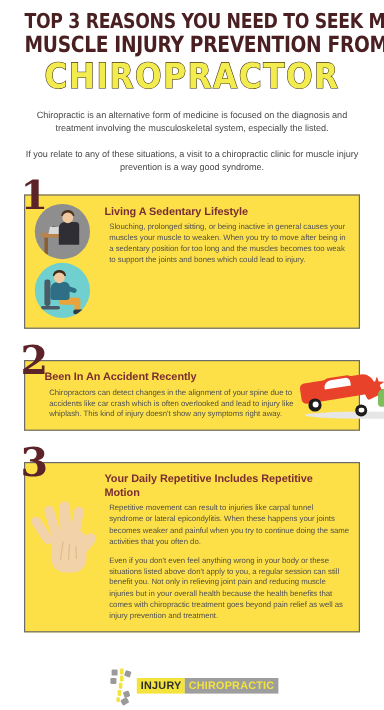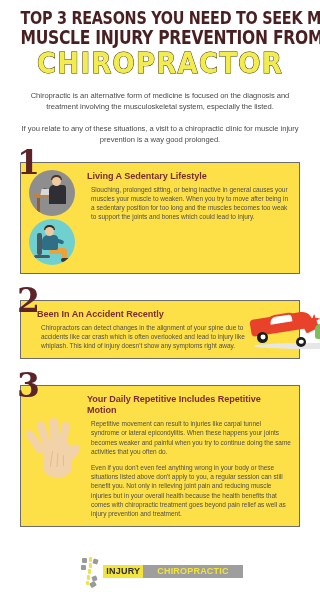--- a/index.html
+++ b/index.html
@@ -229,37 +229,37 @@
   .sg3 { left:16px; top:3px;  width:5px; height:5px; transform: rotate(18deg); }
   .sg4 { left:15px; top:20px; width:5px; height:5px; transform: rotate(-20deg); }
   .sg5 { left:13px; top:26px; width:6px; height:5px; transform: rotate(-30deg); }
   .logo-words { display:flex; align-items:stretch; height:13px; }
   .lw-fam {
     background:#f2e33d; color:#2d2d2d; font-weight:700;
     font-size:9px; line-height:13px; padding:0 3px; letter-spacing:0.2px;
   }
   .lw-chi {
     background:#9e9e9e; color:#f2e33d; font-weight:700;
-    font-size:9px; line-height:13px; padding:0 14px; letter-spacing:0.2px;
+    font-size:9px; line-height:13px; padding:0 3px; letter-spacing:0.2px;
   }
 </style>
 </head>
 <body>
 
 <div class="page">
 
   <div class="header">
     <div class="title-l1">TOP 3 REASONS YOU NEED TO SEEK MUSCLE</div>
     <div class="title-l2">MUSCLE INJURY PREVENTION FROM A</div>
     <div class="title-l3">CHIROPRACTOR</div>
   </div>
 
   <div class="intro">
     <p>Chiropractic is an alternative form of medicine is focused on the diagnosis and treatment involving the musculoskeletal system, especially the listed.</p>
-    <p>If you relate to any of these situations, a visit to a chiropractic clinic for muscle injury prevention is a way good prolonged.</p>
+    <p>If you relate to any of these situations, a visit to a chiropractic clinic for muscle injury prevention is a way good syndrome.</p>
   </div>
 
   <div class="section" style="margin-top:16px;">
     <div class="sec-num">1</div>
     <div class="sec-box">
       <div class="sec-art">
         <div class="circ gray">
           <span class="dk-desk"></span>
             <span class="dk-leg"></span>
           <span class="dk-arm"></span>

